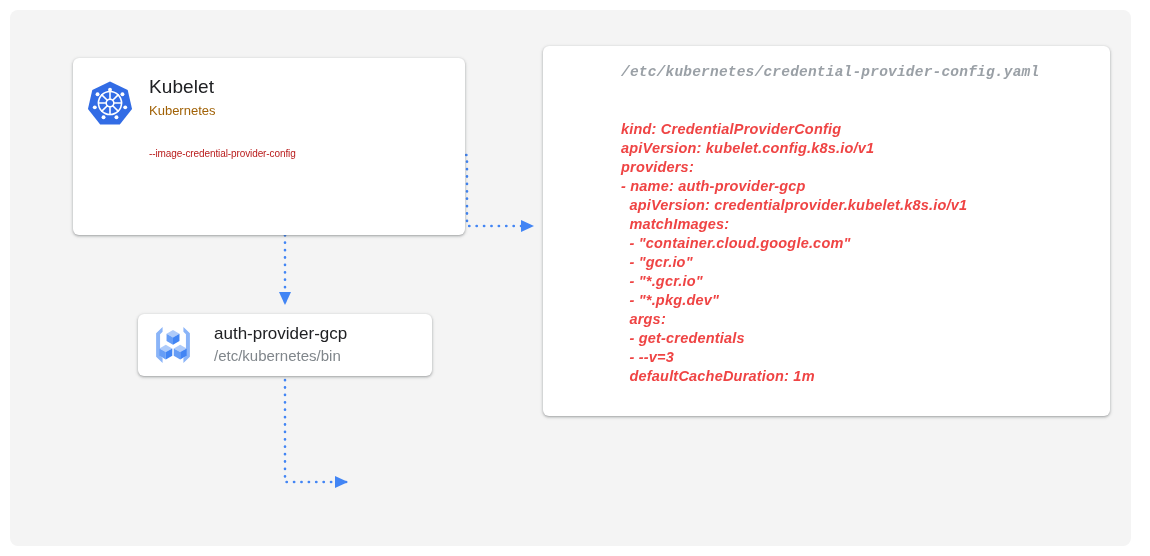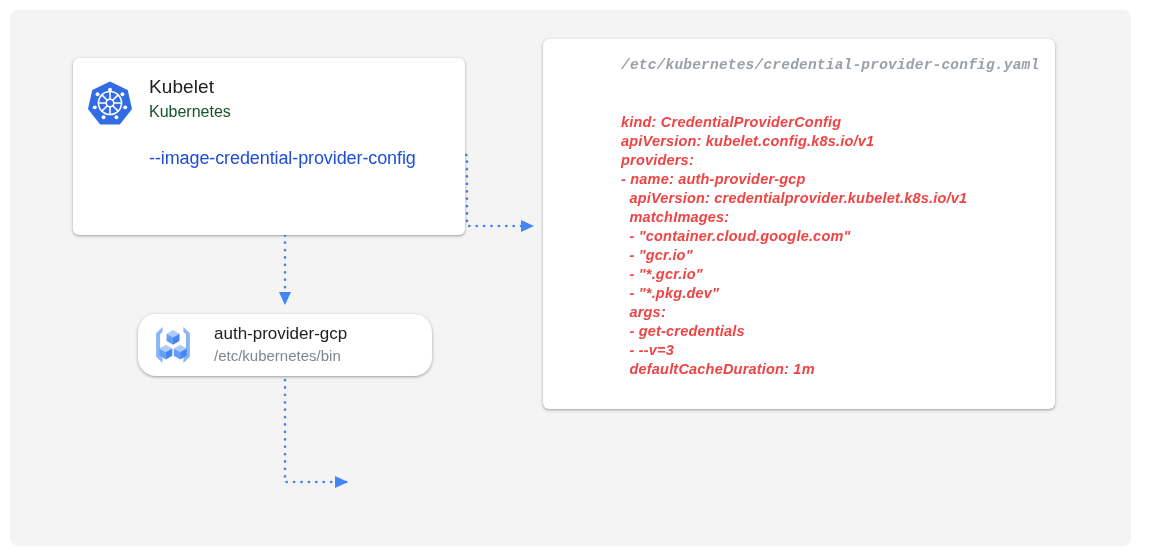--- a/index.html
+++ b/index.html
@@ -63,42 +63,41 @@
     top: 18px;
     font-size: 19px;
     color: #202124;
     letter-spacing: 0.1px;
     white-space: nowrap;
   }
   #kubelet-subtitle {
     position: absolute;
     left: 76px;
     top: 45px;
-    font-size: 16px;
-    color: #14532d;
+    font-size: 13px;
+    color: #a16207;
     white-space: nowrap;
   }
   .kubelet-flag {
     position: absolute;
     left: 76px;
-    font-size: 18px;
-    color: #1d4ed8;
+    font-size: 10px;
+    color: #b91c1c;
     white-space: nowrap;
     letter-spacing: -0.1px;
   }
   #kubelet-flag-0 { top: 90px; }
   #kubelet-flag-1 { top: 112px; }
 
   
   #auth-card {
     left: 138px;
     top: 314px;
     width: 294px;
     height: 62px;
-    border-radius: 18px;
   }
   #auth-icon {
     position: absolute;
     left: 12px;
     top: 8px;
     width: 46px;
     height: 46px;
   }
   #auth-title {
     position: absolute;
@@ -145,22 +144,22 @@
     left: 76px;
     top: 33px;
     font-size: 15px;
     color: #80868b;
     white-space: nowrap;
   }
 
   
   #yaml-card {
     left: 543px;
-    top: 39px;
-    width: 512px;
+    top: 46px;
+    width: 567px;
     height: 370px;
   }
   #yaml-path {
     position: absolute;
     left: 78px;
     top: 18px;
     font-family: "Liberation Mono", "DejaVu Sans Mono", monospace;
     font-size: 14.5px;
     font-weight: bold;
     font-style: italic;

